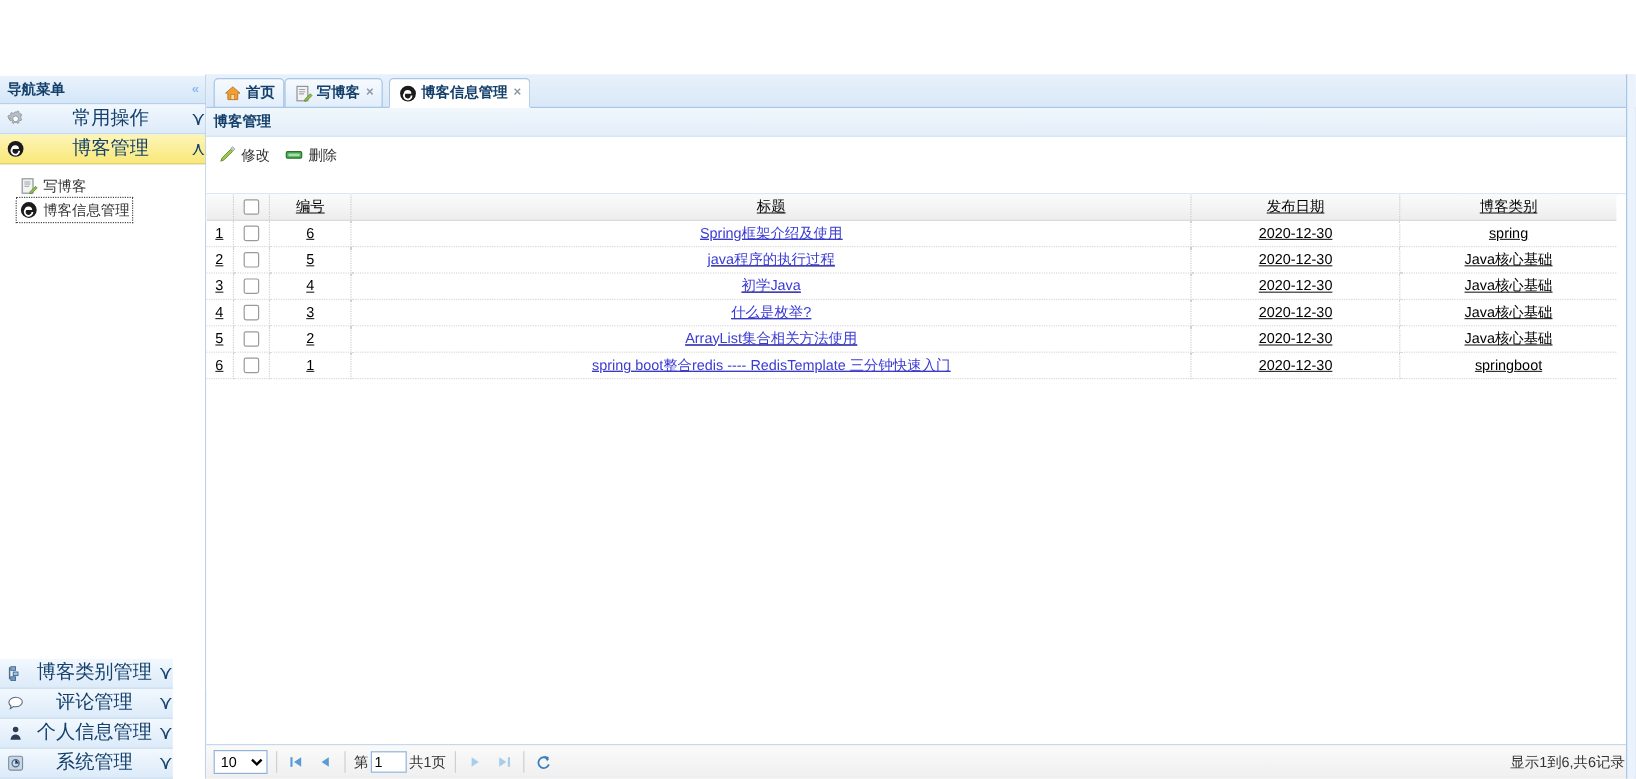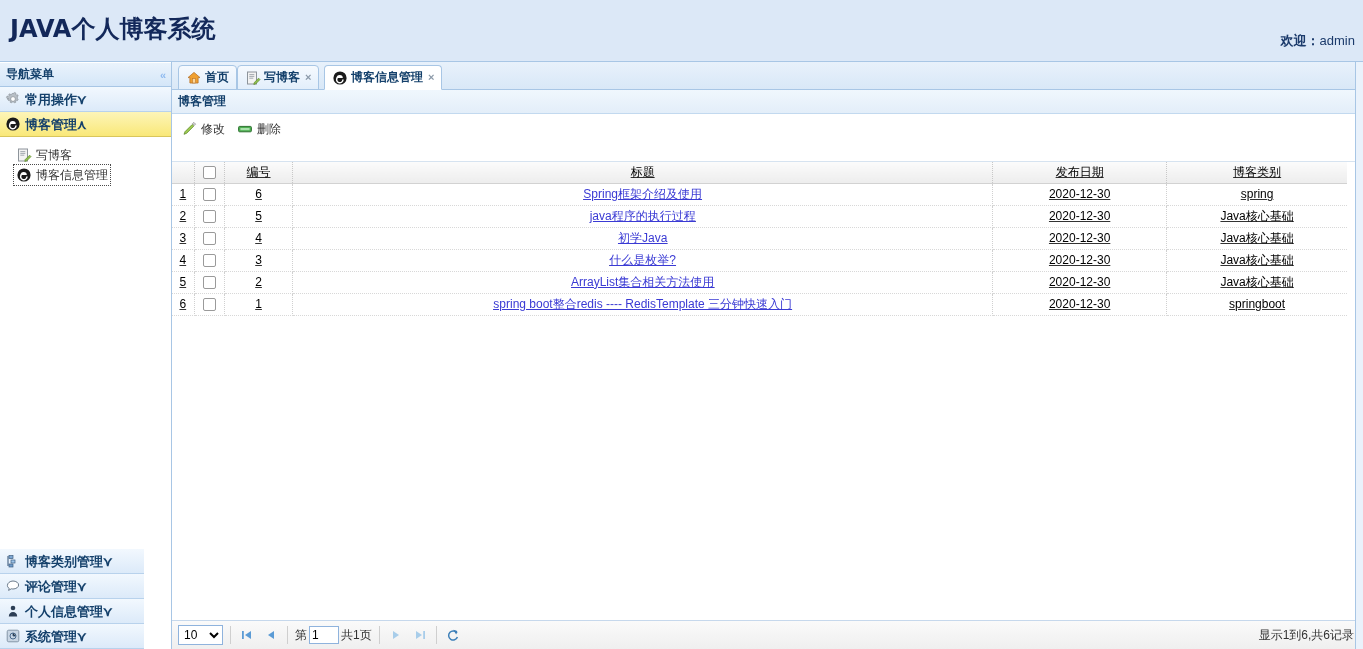--- a/index.html
+++ b/index.html
@@ -60,24 +60,25 @@
     color: #8ebaf0; font-size: 11px; line-height: 1;
     letter-spacing: -2px;
   }
   .accordion-item {
     position: relative;
     height: 25px;
     background: linear-gradient(to bottom, #f2f8fe 0%, #dceaf9 100%);
     border-bottom: 1px solid #b8d2ec;
     display: flex; align-items: center;
     padding-left: 5px;
-    font-weight: bold; color: #14406b;
-    font-size: 13px;
+    font-weight: normal; color: #14406b;
+    font-size: 16px;
     cursor: pointer;
     white-space: nowrap;
+    justify-content: space-between;
   }
   .accordion-item.active {
     background: linear-gradient(to bottom, #fdf5b8 0%, #f9e879 100%);
     border-bottom: 1px solid #d9c65c;
   }
   .accordion-item .ic {
     width: 16px; height: 16px;
     margin-right: 4px;
     flex: none;
     display: inline-block;
@@ -269,26 +270,20 @@
     width: 8px; height: 587px;
     background: #eaf2fb;
     border-left: 1px solid #a8c6e5;
   }
 </style>
 </head>
 <body>
 
 <div id="app">
 
-  <div class="header">
-    <div class="header-title">JAVA个人博客系统</div>
-    <div class="header-welcome">
-      <b>欢迎：</b><span class="user">admin</span>
-    </div>
-  </div>
 
   <div class="sidebar">
     <div class="panel-head">
       <span>导航菜单</span>
       <span class="chev">«</span>
     </div>
 
     <div class="accordion-item">
       <span class="ic">
         <svg width="16" height="16" viewBox="0 0 16 16">

